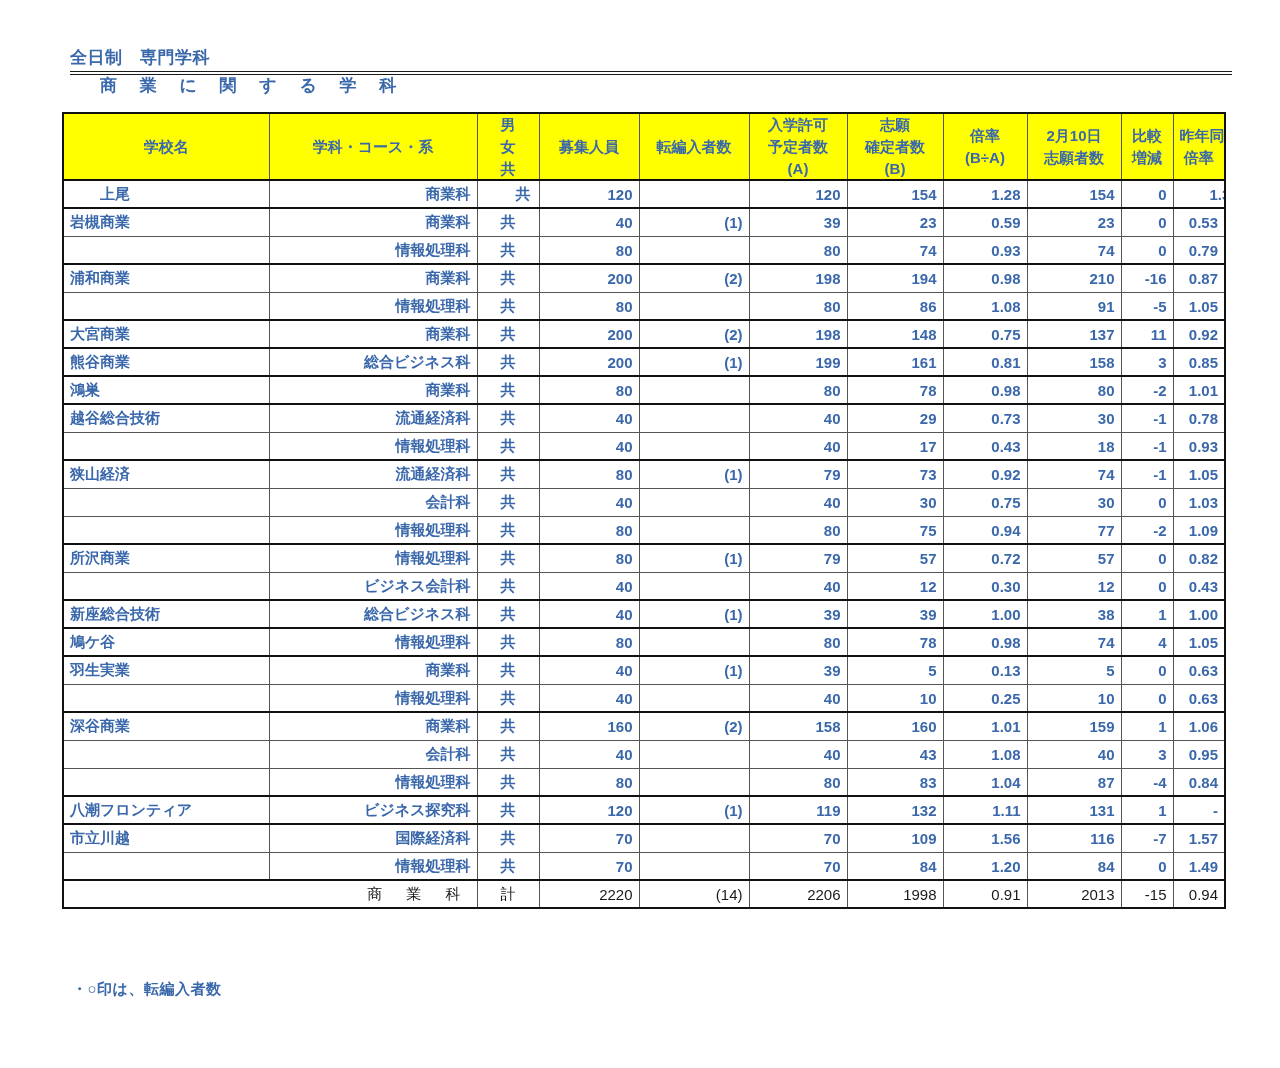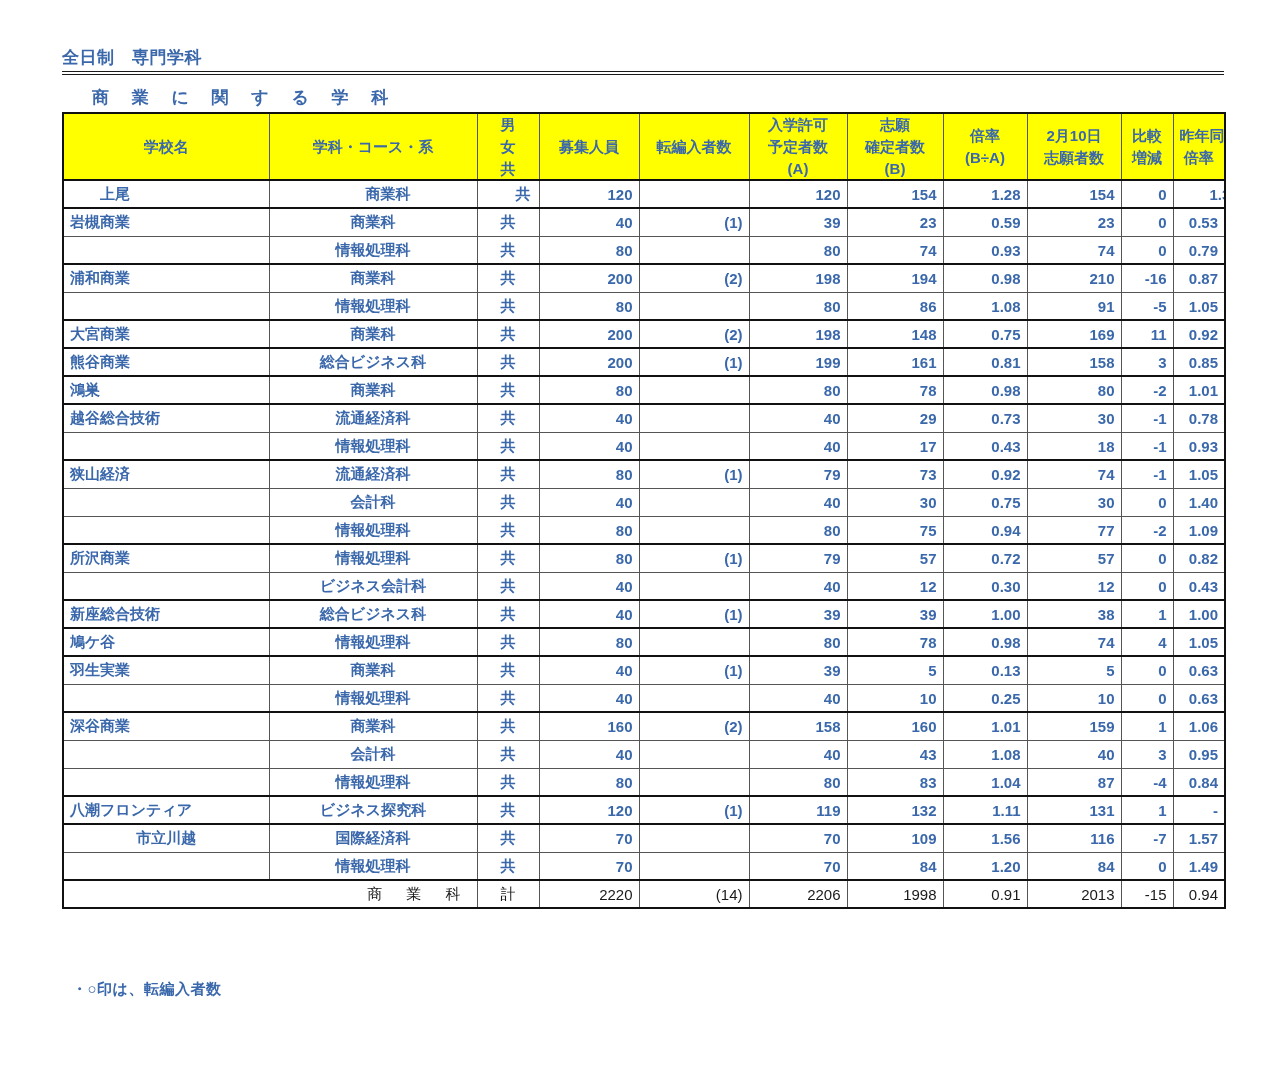--- a/index.html
+++ b/index.html
@@ -20,41 +20,41 @@
     position: relative;
     width: 1280px;
     height: 1068px;
     box-sizing: border-box;
     padding: 0;
   }
 
   
   .title-block {
     position: absolute;
-    left: 62px;
+    left: 70px;
     top: 48px;
     width: 1162px;
   }
   .doc-title {
     font-size: 17px;
     font-weight: bold;
     color: #3a68ab;
     letter-spacing: 0.5px;
     line-height: 20px;
     white-space: pre;
   }
   .double-rule {
     margin-top: 3px;
     border-top: 1.6px solid #1a1a1a;
     border-bottom: 1.6px solid #1a1a1a;
     height: 2px;
     width: 1162px;
   }
   .section-title {
-    margin-top: 12px;
+    margin-top: 0;
     font-size: 17px;
     font-weight: bold;
     color: #3a68ab;
     letter-spacing: 9px;
     padding-left: 30px;
     line-height: 22px;
     white-space: pre;
   }
 
   
@@ -109,21 +109,21 @@
   col.c-diff     { width: 52px; }
   col.c-lastyear { width: 52px; }
 
   td.school {
     text-align: left;
     padding-left: 20px;
     vertical-align: top;
     padding-top: 4px;
   }
   td.course {
-    text-align: center;
+    text-align: right;
     padding-left: 14px;
     margin-top: 20px;
   }
   td.gender {
     text-align: center;
   }
   td.num {
     text-align: right;
     color: #1a1a1a;
     font-weight: normal;
@@ -302,21 +302,21 @@
           </tr>
           <tr class="group-start">
             <td class="school">大宮商業</td>
             <td class="course">商業科</td>
             <td class="gender">共</td>
             <td class="num">200</td>
             <td class="num">(2)</td>
             <td class="num">198</td>
             <td class="num">148</td>
             <td class="num">0.75</td>
-            <td class="num">169</td>
+            <td class="num">137</td>
             <td class="num">11</td>
             <td class="num">0.92</td>
           </tr>
           <tr class="group-start">
             <td class="school">熊谷商業</td>
             <td class="course">総合ビジネス科</td>
             <td class="gender">共</td>
             <td class="num">200</td>
             <td class="num">(1)</td>
             <td class="num">199</td>
@@ -382,21 +382,21 @@
             <td class="school"></td>
             <td class="course">会計科</td>
             <td class="gender">共</td>
             <td class="num">40</td>
             <td class="num"></td>
             <td class="num">40</td>
             <td class="num">30</td>
             <td class="num">0.75</td>
             <td class="num">30</td>
             <td class="num">0</td>
-            <td class="num">1.40</td>
+            <td class="num">1.03</td>
           </tr>
           <tr>
             <td class="school"></td>
             <td class="course">情報処理科</td>
             <td class="gender">共</td>
             <td class="num">80</td>
             <td class="num"></td>
             <td class="num">80</td>
             <td class="num">75</td>
             <td class="num">0.94</td>
@@ -528,21 +528,21 @@
             <td class="num">120</td>
             <td class="num">(1)</td>
             <td class="num">119</td>
             <td class="num">132</td>
             <td class="num">1.11</td>
             <td class="num">131</td>
             <td class="num">1</td>
             <td class="num">-</td>
           </tr>
           <tr class="group-start">
-            <td class="school" style="position: relative; text-align: center;">市立川越</td>
+            <td class="school" style="position: relative;">市立川越</td>
             <td class="course">国際経済科</td>
             <td class="gender">共</td>
             <td class="num">70</td>
             <td class="num"></td>
             <td class="num">70</td>
             <td class="num">109</td>
             <td class="num">1.56</td>
             <td class="num">116</td>
             <td class="num">-7</td>
             <td class="num">1.57</td>

